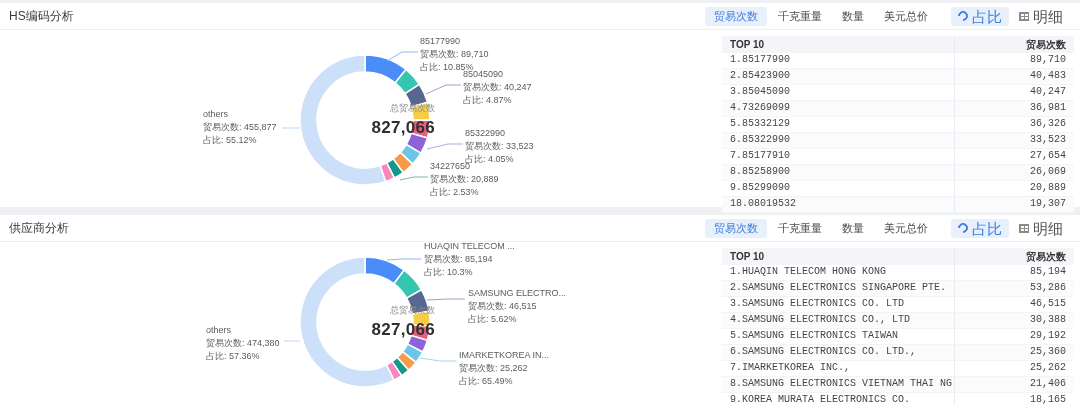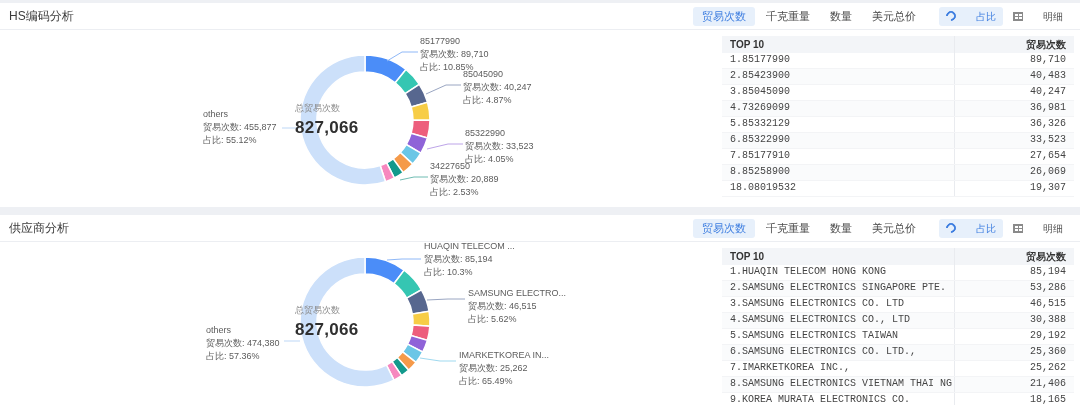--- a/index.html
+++ b/index.html
@@ -7,30 +7,30 @@
   .card{position:absolute;left:0;width:1080px;background:#fff;}
   #card1{top:3px;height:204px;}
   #card2{top:215px;height:246px;}
   .card-header{height:27px;display:flex;align-items:center;justify-content:space-between;padding:0 10px 0 9px;border-bottom:1px solid #eceef2;box-sizing:border-box;}
   .card-title{font-size:12px;color:#3c3c3c;}
   .toolbar{display:flex;align-items:center;}
   .metrics{display:flex;align-items:center;gap:2px;}
   .tb-btn{font-size:11px;color:#4a4a4a;background:none;border:none;padding:3px 9px;border-radius:3px;font-family:inherit;cursor:pointer;line-height:13px;}
   .tb-btn.active{background:#e7f0fb;color:#3e7ee0;}
   .views{display:flex;align-items:center;margin-left:14px;gap:3px;}
-  .view-btn{display:flex;align-items:center;gap:20px;font-size:10px;color:#555;background:none;border:none;padding:3px 7px;border-radius:3px;font-family:inherit;cursor:pointer;line-height:13px;}
+  .view-btn{display:flex;align-items:center;gap:4px;font-size:15px;color:#555;background:none;border:none;padding:3px 7px;border-radius:3px;font-family:inherit;cursor:pointer;line-height:13px;}
   .view-btn.active{color:#3e7ee0;background:#e7f0fb;}
   .donut-ico{width:10px;height:10px;border:2px solid #3e7ee0;border-radius:50%;border-left-color:transparent;display:inline-block;transform:rotate(-45deg);box-sizing:border-box;}
   .grid-ico{width:10px;height:9px;display:inline-block;border:1px solid #8a8a8a;box-sizing:border-box;background-image:repeating-linear-gradient(to bottom,#8a8a8a 0 1px,transparent 1px 3px),repeating-linear-gradient(to right,#8a8a8a 0 1px,transparent 1px 4px);}
   .card-body{position:relative;height:calc(100% - 27px);}
   .chart-wrap{position:absolute;left:200px;top:2px;width:500px;height:178px;}
   #card2 .chart-wrap{top:-8px;}
   svg.donut{position:absolute;left:0;top:0;}
   .lead{fill:none;stroke-width:1;}
-  .center-label{position:absolute;left:95px;top:70px;width:140px;text-align:left;pointer-events:none;}
+  .center-label{position:absolute;left:95px;top:70px;width:140px;text-align:right;pointer-events:none;}
   .center-title{font-size:9px;color:#8a8a8a;margin-bottom:3px;}
   .center-value{font-size:17px;color:#2f2f2f;font-weight:600;letter-spacing:.3px;}
   .callout{position:absolute;font-size:9px;color:#5c5c5c;line-height:13px;white-space:nowrap;}
   .table{position:absolute;left:722px;top:6px;width:352px;font-size:10px;color:#454545;}
   .t-head{display:flex;background:#f3f5f8;height:17px;line-height:17px;font-weight:bold;color:#333;}
   .t-c1{flex:1;padding-left:8px;box-sizing:border-box;overflow:hidden;}
   .t-c2{width:120px;text-align:right;padding-right:8px;border-left:1px solid #e9ebef;box-sizing:border-box;}
   .t-row{display:flex;height:15px;line-height:14px;border-bottom:1px solid #f3f4f6;font-family:Liberation Mono, monospace;}
   .t-body .t-row:nth-child(even){background:#fafbfc;}
 </style>
@@ -143,20 +143,24 @@
           </div>
           <div class="t-row">
             <div class="t-c1">7.85177910</div>
             <div class="t-c2">27,654</div>
           </div>
           <div class="t-row">
             <div class="t-c1">8.85258900</div>
             <div class="t-c2">26,069</div>
           </div>
           <div class="t-row">
+            <div class="t-c1">9.85299090</div>
+            <div class="t-c2">20,889</div>
+          </div>
+          <div class="t-row">
             <div class="t-c1">18.08019532</div>
             <div class="t-c2">19,307</div>
           </div>
         </div>
     </div>
   </div>
 </div>
 
 <div class="card" id="card2">
   <div class="card-header">

